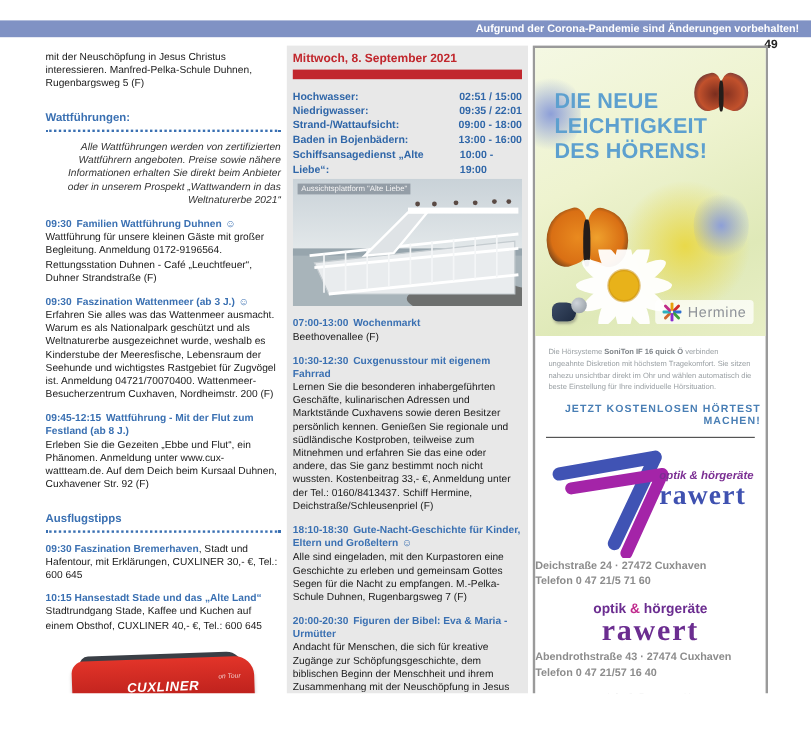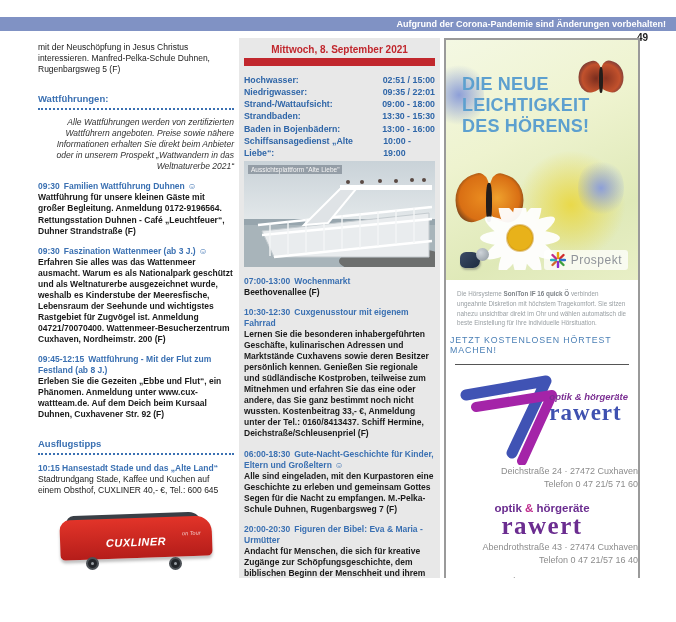--- a/index.html
+++ b/index.html
@@ -12,21 +12,21 @@
             background:#8092c4; color:#fff; font-size:9px; font-weight:bold;
             line-height:14px; text-align:right; padding-right:10px; }
   .pagenum { position:absolute; right:28px; top:32px; font-size:10px; font-weight:bold; color:#222; }
 
   
   .col p { font-size:8.5px; line-height:1.3; }
   .evt { margin-top:9px; }
   .evt-head { color:#3a70b2; font-weight:bold; }
   .evt-head .t { margin-right:4px; }
   .smiley { margin-left:3px; color:#3a70b2; font-weight:normal; }
-  .evt-body { color:#1a1a1a;font-weight:bold; }
+  .evt-body { color:#1a1a1a; }
   .sec-head { border-bottom:2px dotted #3a70b2; padding-bottom:2px; margin:13px 0 7px; }
   .sec-head span { color:#3a70b2; font-weight:bold; font-size:9.5px; }
   .tip { margin-top:8px; }
   .tip .evt-head { display:inline; }
 
   
   .col-left { position:absolute; left:38px; top:42px; width:196px; }
   .intro-it { font-style:italic; color:#333;text-align:right; }
 
   
@@ -43,21 +43,21 @@
              font-size:5.5px; transform:rotate(-2deg); }
   .wheel { position:absolute; bottom:2px; width:13px; height:13px; border-radius:50%;
            background:#23262a; border:2px solid #4c5156; }
   .wheel.w1 { left:30px; } .wheel.w2 { right:34px; }
   .wheel::after { content:""; position:absolute; left:3px; top:3px; width:3px; height:3px;
                   border-radius:50%; background:#9aa0a6; }
 
   
   .col-mid { position:absolute; left:239px; top:38px; width:201px; height:570px;
              background:#e8e8e8; padding:4px 5px; }
-  .mid-date { color:#c1272d; font-weight:bold; font-size:10px; margin:2px 0 3px;text-align:center; }
+  .mid-date { color:#c1272d; font-weight:bold; font-size:10px; margin:2px 0 3px; }
   .mid-redbar { height:8px; background:#c1272d; margin-bottom:8px; }
   .tide { margin-bottom:0; }
   .tide-row { display:flex; justify-content:space-between; color:#2f66a8;
               font-weight:bold; font-size:8.8px; line-height:1.38; }
   .photo { position:relative; width:191px; height:106px; margin:2px 0 4px; }
   .photo svg { display:block; }
   .photo-cap { position:absolute; left:4px; top:4px; font-size:6.5px; color:#f4f4f4;
                background:rgba(110,120,132,.6); padding:1px 3px; }
 
   
@@ -88,29 +88,29 @@
   .aid .shell { position:absolute; left:0; top:4px; width:20px; height:16px;
                 background:linear-gradient(135deg,#3c4c66,#1d2a40); border-radius:6px 8px 7px 5px;
                 box-shadow:1px 2px 2px rgba(90,90,90,.4); }
   .aid .dome { position:absolute; left:16px; top:0; width:13px; height:13px;
                background:radial-gradient(circle at 35% 35%,#cfd4da,#8e979e); border-radius:50%; }
   .soniton { position:absolute; right:10px; bottom:10px; display:flex; align-items:center; gap:5px;
              background:rgba(255,255,255,.75); padding:2px 6px; border-radius:3px; }
   .soniton .txt { color:#8f9399; font-size:12px; letter-spacing:.5px; }
   .ad-body { padding:9px 11px 4px; font-size:6.3px; line-height:1.55; color:#9aa0a4; }
   .ad-body b { color:#7d8287; }
-  .ad-cta { text-align:left; color:#4a7fb5; font-weight:normal; font-size:8.8px;
+  .ad-cta { text-align:right; color:#4a7fb5; font-weight:bold; font-size:8.8px;
             letter-spacing:.9px; margin:3px 4px 9px; }
   .ad-div { border-top:1px solid #555; margin:0 9px 4px; }
   .logo1 { position:relative; height:96px; }
   .logo1-text { position:absolute; right:10px; top:22px; text-align:left; }
   .logo1-tag { color:#7b2f93; font-style:italic; font-weight:bold; font-size:9.5px; }
   .logo1-name { color:#3f51b0; font-weight:bold; font-size:23px; line-height:.95;
                 font-family:"Liberation Serif", serif; letter-spacing:1px; }
-  .addr { text-align:right; color:#8c8c8c; font-size:9px; line-height:1.4; }
+  .addr { text-align:left; color:#8c8c8c; font-size:9px; line-height:1.4;font-weight:bold; }
   .store2 { text-align:center; margin-top:12px; }
   .store2-tag { color:#6b2d90; font-weight:bold; font-size:11.5px; }
   .store2-tag .amp { color:#c12d8e; }
   .store2-name { color:#6b2d90; font-weight:bold; font-size:25px; line-height:.95;
                  font-family:"Liberation Serif", serif; letter-spacing:1.5px; margin-bottom:3px; }
   .owner { text-align:center; color:#8c8c8c; font-size:8.8px; line-height:1.4; margin-top:9px; }
   .website { text-align:center; color:#111; font-weight:bold; font-size:17.5px; margin-top:3px;
              letter-spacing:.5px; }
 </style>
 </head>
@@ -143,20 +143,21 @@
 
     <div class="evt">
       <p class="evt-head"><span class="t">09:45-12:15</span><span class="ttl">Wattführung - Mit der Flut zum Festland (ab 8 J.)</span></p>
       <p class="evt-body">Erleben Sie die Gezeiten „Ebbe und Flut“, ein Phänomen. Anmeldung unter www.cux-wattteam.de. Auf dem Deich beim Kursaal Duhnen, Cuxhavener Str. 92 (F)</p>
     </div>
 
     <div class="sec-head">
       <span>Ausflugstipps</span>
     </div>
 
+    <p class="tip"><span class="evt-head">09:30 Faszination Bremerhaven</span><span>, Stadt und Hafentour, mit Erklärungen, CUXLINER 30,- €, Tel.: 600 645</span></p>
 
     <p class="tip"><span class="evt-head">10:15 Hansestadt Stade und das „Alte Land“</span><span> Stadtrundgang Stade, Kaffee und Kuchen auf einem Obsthof, CUXLINER 40,- €, Tel.: 600 645</span></p>
 
     <div class="bus-wrap">
       <div class="bus-roof"></div>
       <div class="bus-body"></div>
       <div class="bus-tag">on Tour</div>
       <div class="bus-brand">CUXLINER</div>
       <div class="wheel w1"></div>
       <div class="wheel w2"></div>
@@ -172,24 +173,20 @@
           <span>Hochwasser:</span>
           <span>02:51 / 15:00</span>
         </div>
       <div class="tide-row">
           <span>Niedrigwasser:</span>
           <span>09:35 / 22:01</span>
         </div>
       <div class="tide-row">
           <span>Strand-/Wattaufsicht:</span>
           <span>09:00 - 18:00</span>
-        </div>
-      <div class="tide-row">
-          <span>Strandbaden:</span>
-          <span>13:30 - 15:30</span>
         </div>
       <div class="tide-row">
           <span>Baden in Bojenbädern:</span>
           <span>13:00 - 16:00</span>
         </div>
       <div class="tide-row">
           <span>Schiffsansagedienst „Alte Liebe“:</span>
           <span>10:00 - 19:00</span>
         </div>
     </div>
@@ -241,21 +238,21 @@
       <p class="evt-head"><span class="t">07:00-13:00</span><span class="ttl">Wochenmarkt</span></p>
       <p class="evt-body">Beethovenallee (F)</p>
     </div>
 
     <div class="evt">
       <p class="evt-head"><span class="t">10:30-12:30</span><span class="ttl">Cuxgenusstour mit eigenem Fahrrad</span></p>
       <p class="evt-body">Lernen Sie die besonderen inhabergeführten Geschäfte, kulinarischen Adressen und Marktstände Cuxhavens sowie deren Besitzer persönlich kennen. Genießen Sie regionale und südländische Kostproben, teilweise zum Mitnehmen und erfahren Sie das eine oder andere, das Sie ganz bestimmt noch nicht wussten. Kostenbeitrag 33,- €, Anmeldung unter der Tel.: 0160/8413437. Schiff Hermine, Deichstraße/Schleusenpriel (F)</p>
     </div>
 
     <div class="evt">
-      <p class="evt-head"><span class="t">06:00-18:30</span><span class="ttl">Gute-Nacht-Geschichte für Kinder, Eltern und Großeltern</span><span class="smiley">☺</span></p>
+      <p class="evt-head"><span class="t">18:10-18:30</span><span class="ttl">Gute-Nacht-Geschichte für Kinder, Eltern und Großeltern</span><span class="smiley">☺</span></p>
       <p class="evt-body">Alle sind eingeladen, mit den Kurpastoren eine Geschichte zu erleben und gemeinsam Gottes Segen für die Nacht zu empfangen. M.-Pelka-Schule Duhnen, Rugenbargsweg 7 (F)</p>
     </div>
 
     <div class="evt">
       <p class="evt-head"><span class="t">20:00-20:30</span><span class="ttl">Figuren der Bibel: Eva &amp; Maria - Urmütter</span></p>
       <p class="evt-body">Andacht für Menschen, die sich für kreative Zugänge zur Schöpfungsgeschichte, dem biblischen Beginn der Menschheit und ihrem Zusammenhang mit der Neuschöpfung in Jesus Christus interessieren. M.-Pelka-Schule Duhnen, Rugenbargsweg 7  (F)</p>
     </div>
   </div>
 
   <div class="ad">
@@ -305,21 +302,21 @@
             <line x1="8" y1="1" x2="8" y2="6" stroke="#e8a00c"></line>
             <line x1="13.5" y1="3" x2="10" y2="6.5" stroke="#d02c2c"></line>
             <line x1="15" y1="8" x2="10" y2="8" stroke="#2c6fd0"></line>
             <line x1="13.5" y1="13" x2="10" y2="9.5" stroke="#3da03d"></line>
             <line x1="8" y1="15" x2="8" y2="10" stroke="#8a2cd0"></line>
             <line x1="2.5" y1="13" x2="6" y2="9.5" stroke="#d0672c"></line>
             <line x1="1" y1="8" x2="6" y2="8" stroke="#2cb0c0"></line>
             <line x1="2.5" y1="3" x2="6" y2="6.5" stroke="#c02c8a"></line>
           </g>
         </svg>
-        <span class="txt">Prospekt</span>
+        <span class="txt">Hermine</span>
       </div>
     </div>
 
     <p class="ad-body"><span>Die Hörsysteme </span><b>SoniTon IF 16 quick Ö</b><span> verbinden ungeahnte Diskretion mit höchstem Tragekomfort. Sie sitzen nahezu unsichtbar direkt im Ohr und wählen automatisch die beste Einstellung für Ihre individuelle Hörsituation.</span></p>
 
     <div class="ad-cta">JETZT KOSTENLOSEN HÖRTEST MACHEN!</div>
     <div class="ad-div"></div>
 
     <div class="logo1">
       <svg width="150" height="96" style="position:absolute;left:4px;top:0;">

